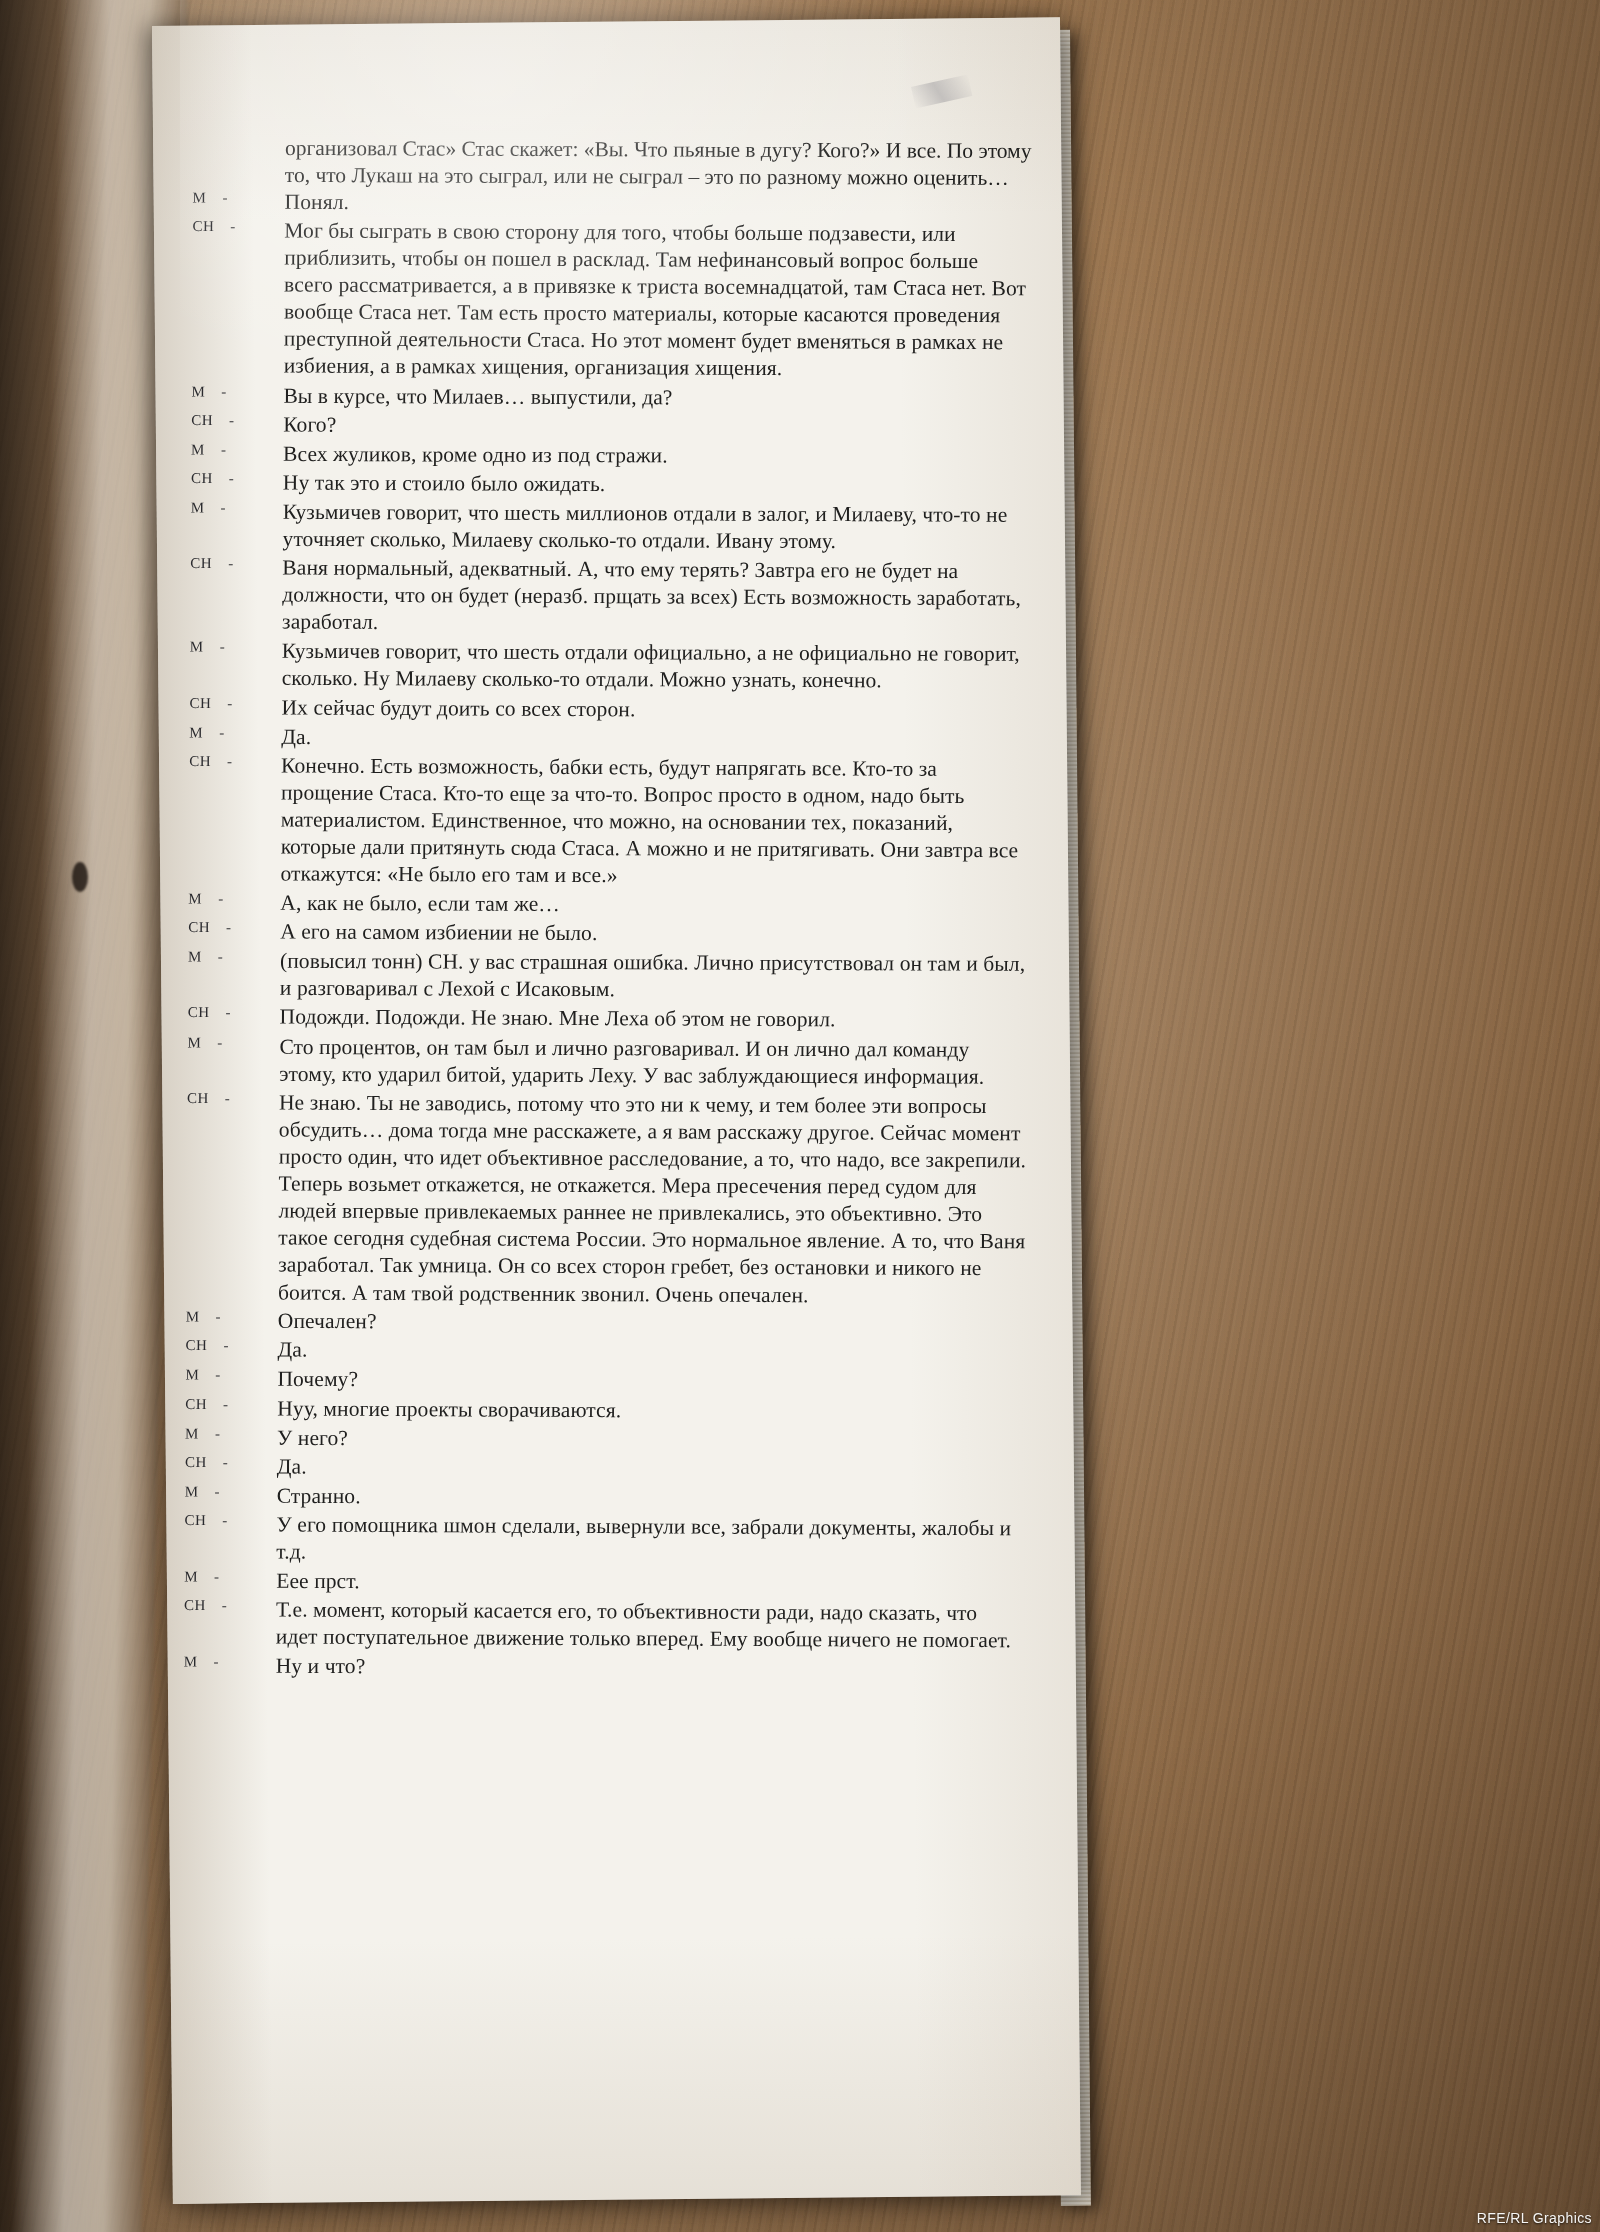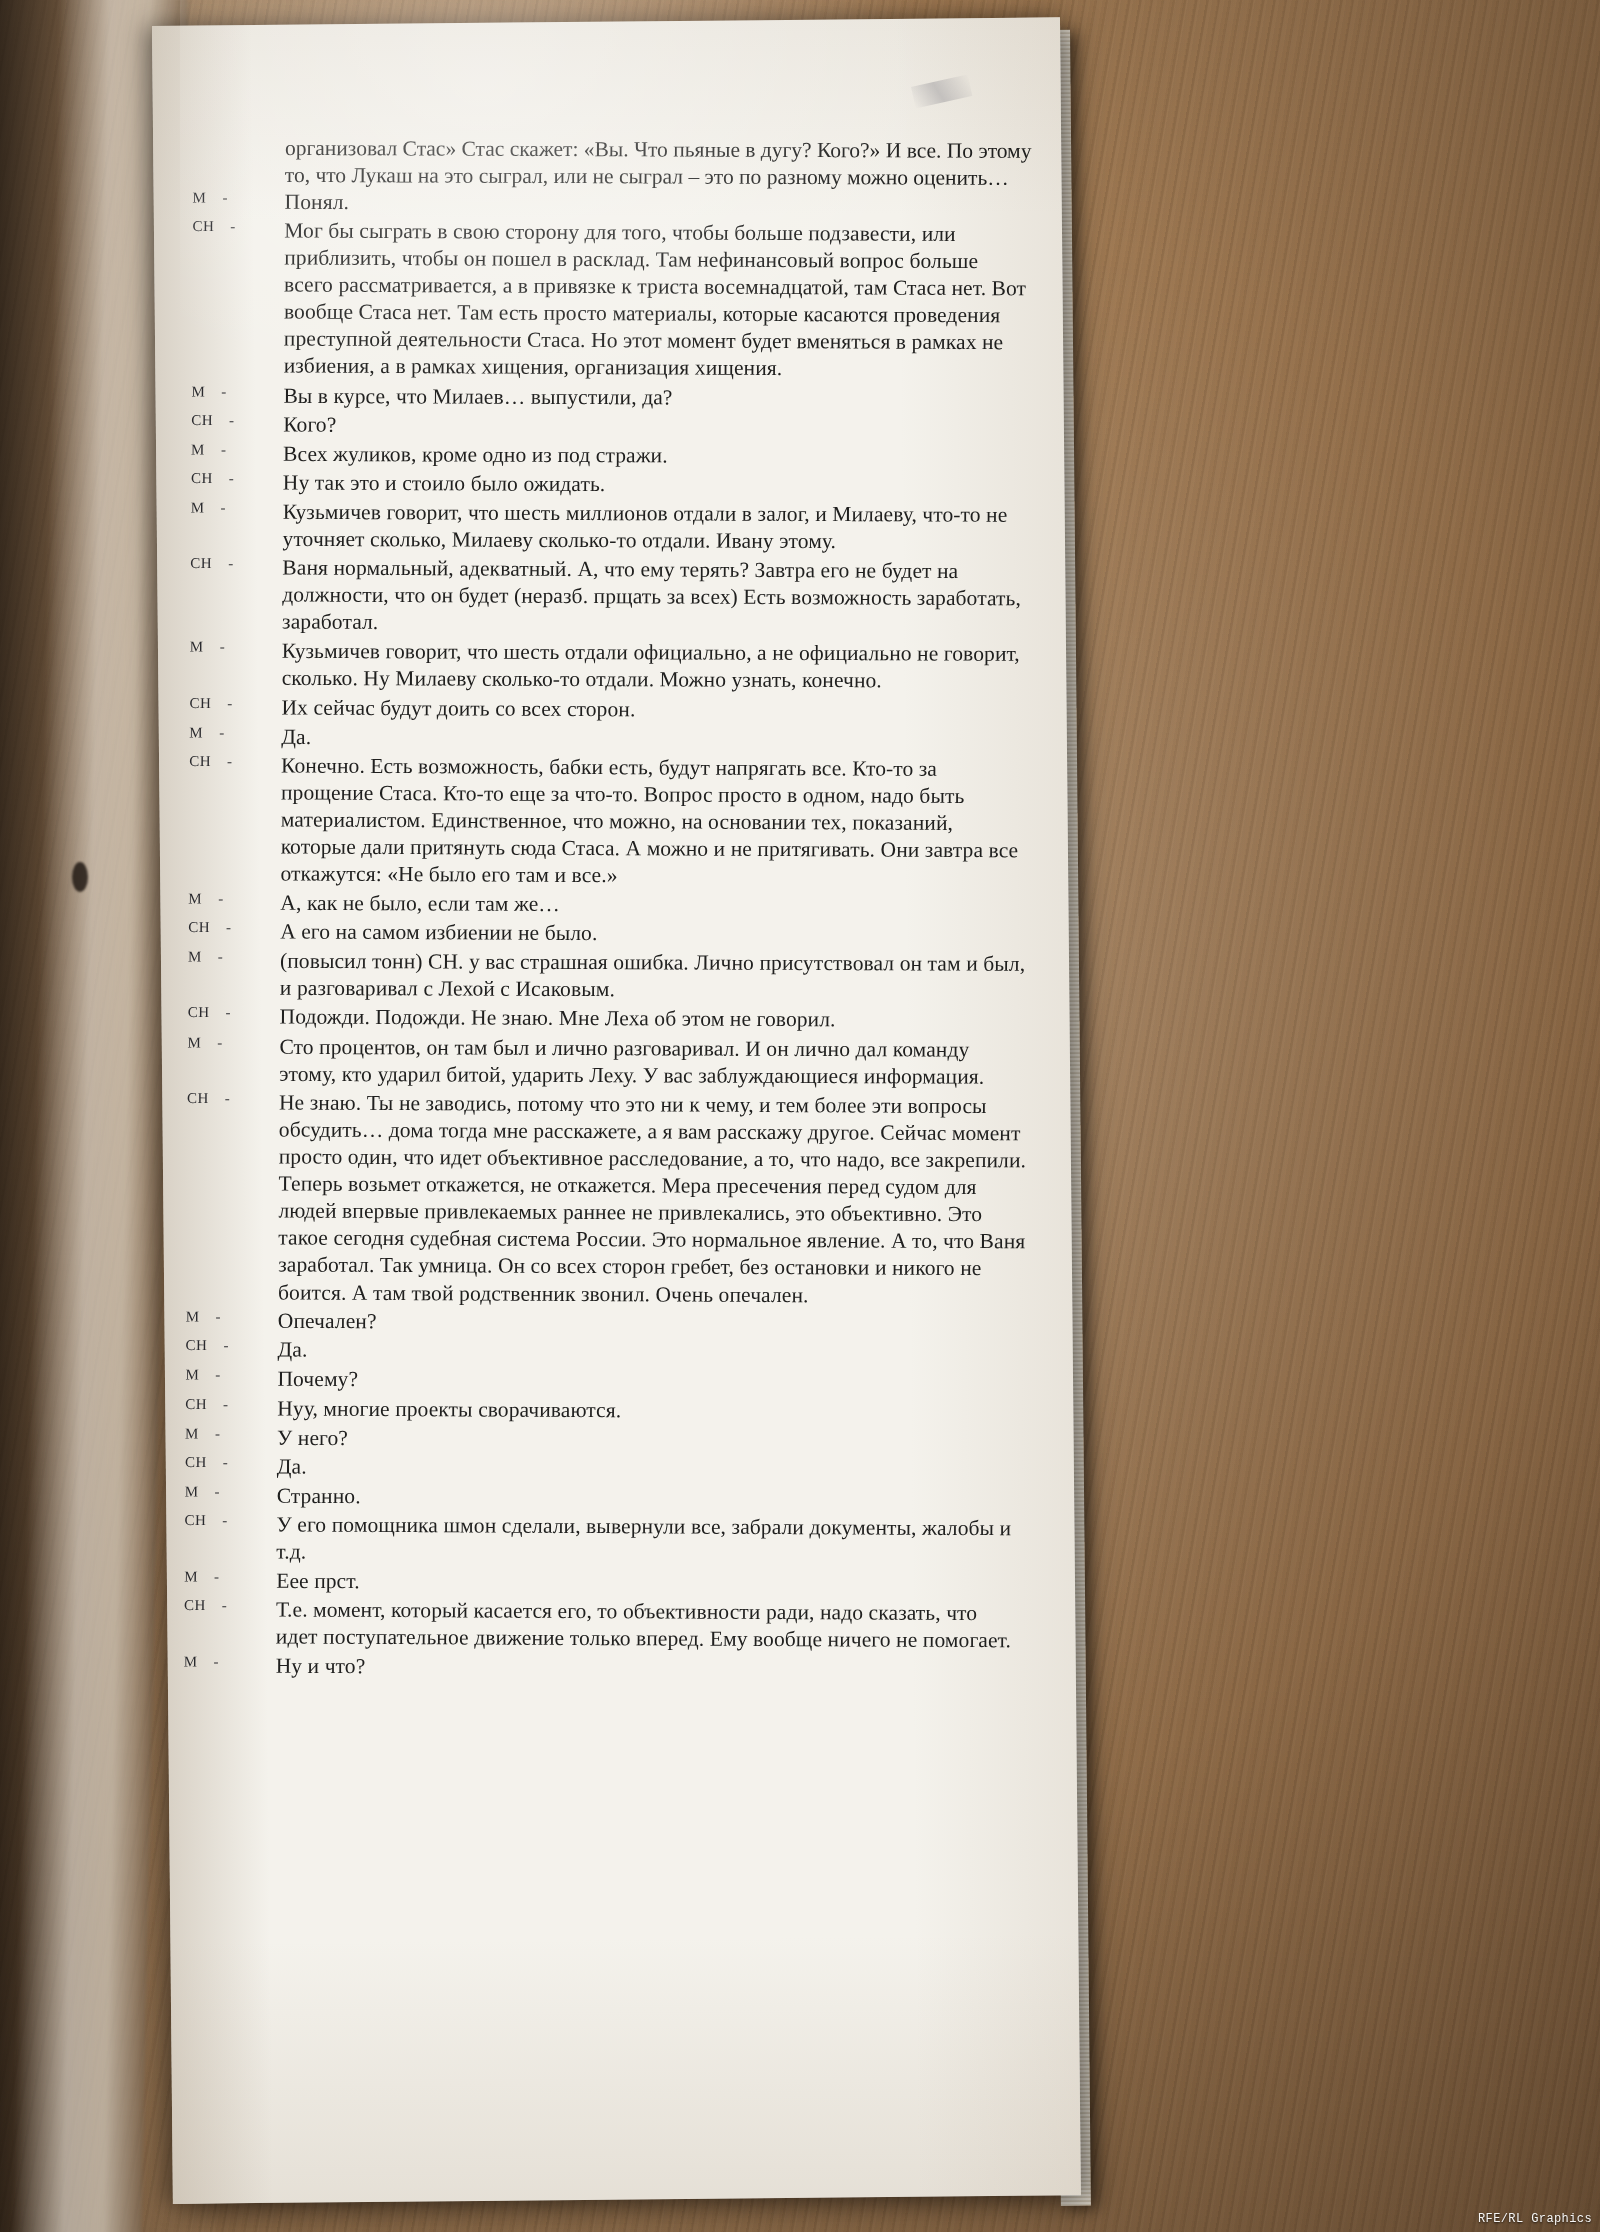--- a/index.html
+++ b/index.html
@@ -162,22 +162,22 @@
     opacity: 0.25;
     background: linear-gradient(70deg, rgba(40,40,60,0.0) 0%, rgba(40,40,60,0.8) 45%, rgba(40,40,60,0.0) 100%);
     filter: blur(0.6px);
     transform: rotate(-12deg);
   }
 
   .watermark {
     position: absolute;
     right: 8px;
     bottom: 6px;
-    font-family: Liberation Mono, monospace;
-    font-size: 12px;
+    font-family: Liberation Sans, sans-serif;
+    font-size: 14px;
     color: #ffffff;
     letter-spacing: 0.4px;
     opacity: 0.95;
     text-shadow: 0 1px 2px rgba(0,0,0,0.8);
   }
 
   .glare {
     position: absolute;
     left: 180px;
     top: 0px;

